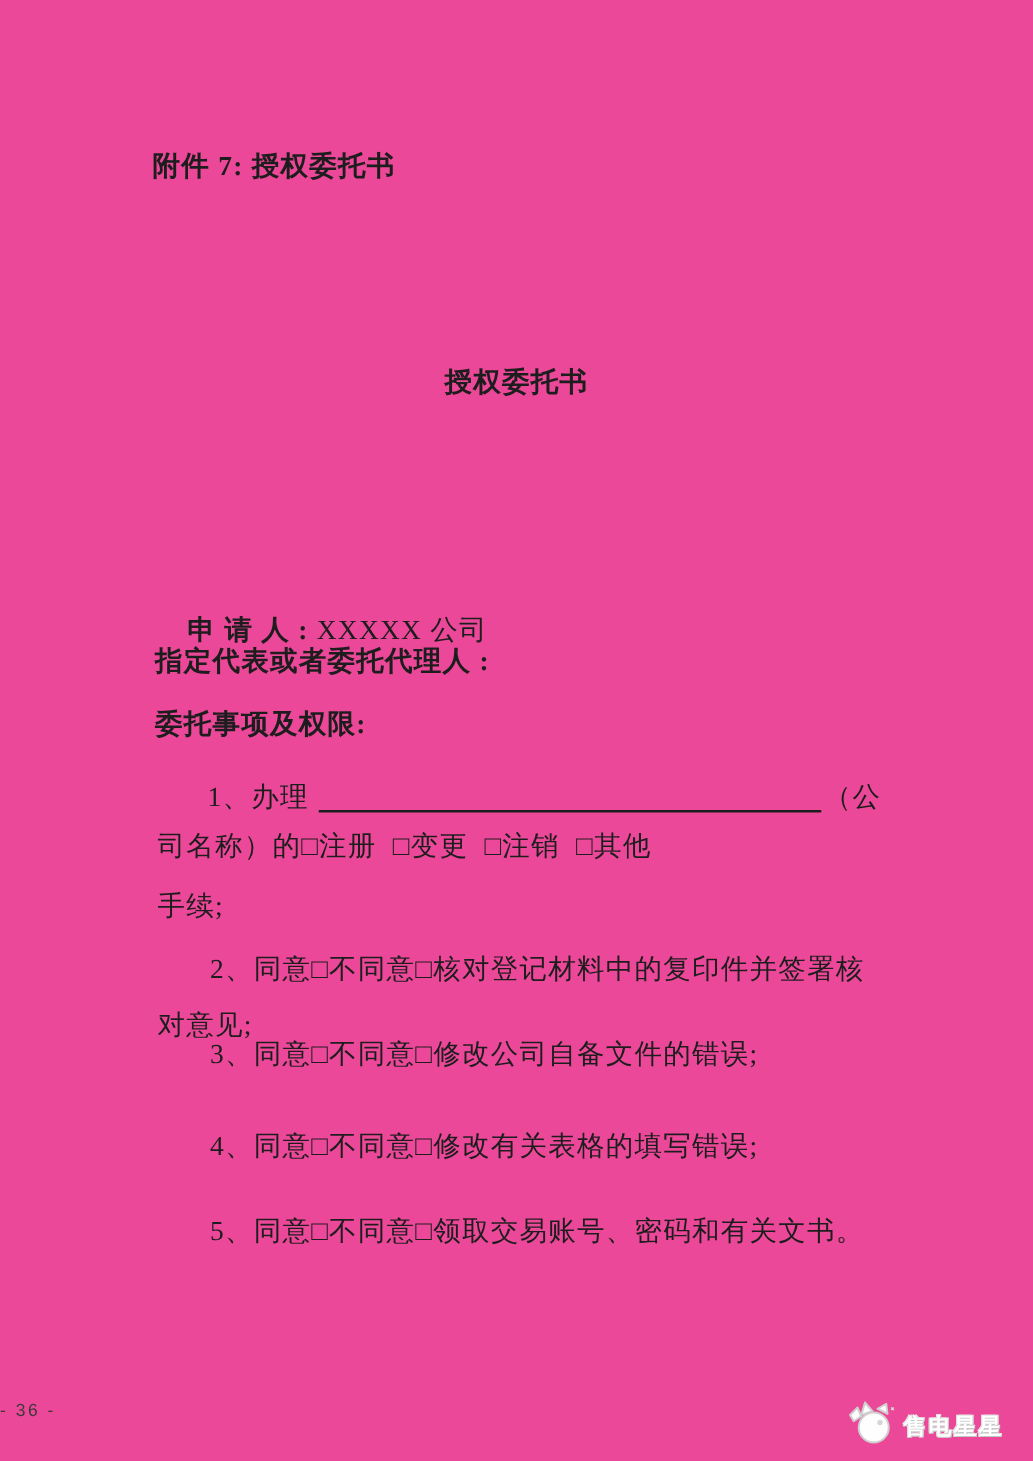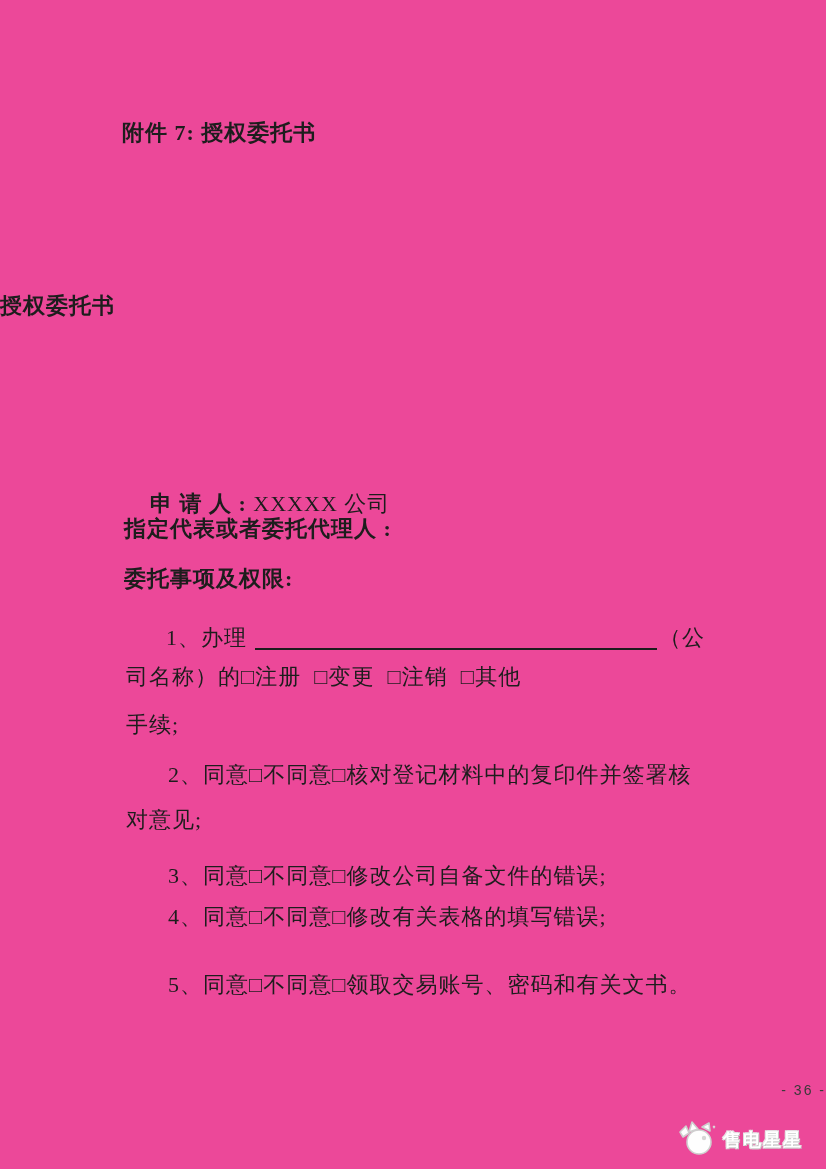--- a/index.html
+++ b/index.html
@@ -13,42 +13,42 @@
     overflow: hidden;
   }
   .line {
     position: absolute;
     font-size: 22px;
     line-height: 30px;
     white-space: pre;
     letter-spacing: 1px;
   }
   .bold { font-weight: 700; }
-  .centered { left: 0; width: 100%; }
+  .centered { left: 0; width: 100%; text-align: center; }
   .indent { padding-left: 42px; }
 
   
   .blank-row {
     display: flex;
     align-items: stretch;
     width: 581px;
   }
   .blank-row .fill-blank {
     flex: 1 1 auto;
     border-bottom: 2px solid #1d1d1d;
     margin: 0 2px 3px 8px;
     min-width: 40px;
   }
 
   .page-number {
     position: absolute;
-    top: 1082px;
+    top: 1120px;
     left: 0;
     width: 100%;
-    text-align: right;
+    text-align: left;
     font-family: "Liberation Sans", "DejaVu Sans", sans-serif;
     font-size: 14px;
     letter-spacing: 2px;
     color: #3a3a3a;
   }
 
   .watermark {
     position: absolute;
     top: 1118px;
     left: 676px;
@@ -93,21 +93,21 @@
   </div>
 
   <div class="line" style="top:662px; left:126px;">司名称）的□注册  □变更  □注销  □其他</div>
 
   <div class="line" style="top:710px; left:126px;">手续;</div>
 
   <div class="line indent" style="top:760px; left:126px;">2、同意□不同意□核对登记材料中的复印件并签署核</div>
 
   <div class="line" style="top:805px; left:126px;">对意见;</div>
 
-  <div class="line indent" style="top:861px; left:126px;text-align:right;">3、同意□不同意□修改公司自备文件的错误;</div>
+  <div class="line indent" style="top:828px; left:126px;text-align:right;">3、同意□不同意□修改公司自备文件的错误;</div>
 
   <div class="line indent" style="top:902px; left:126px;">4、同意□不同意□修改有关表格的填写错误;</div>
 
   <div class="line indent" style="top:954px; left:126px;margin-top:16px;">5、同意□不同意□领取交易账号、密码和有关文书。</div>
 
   <div class="page-number">- 36 -</div>
 
   <div class="watermark">
     <span>
       <svg width="42" height="40" viewBox="0 0 42 40" xmlns="http://www.w3.org/2000/svg">

